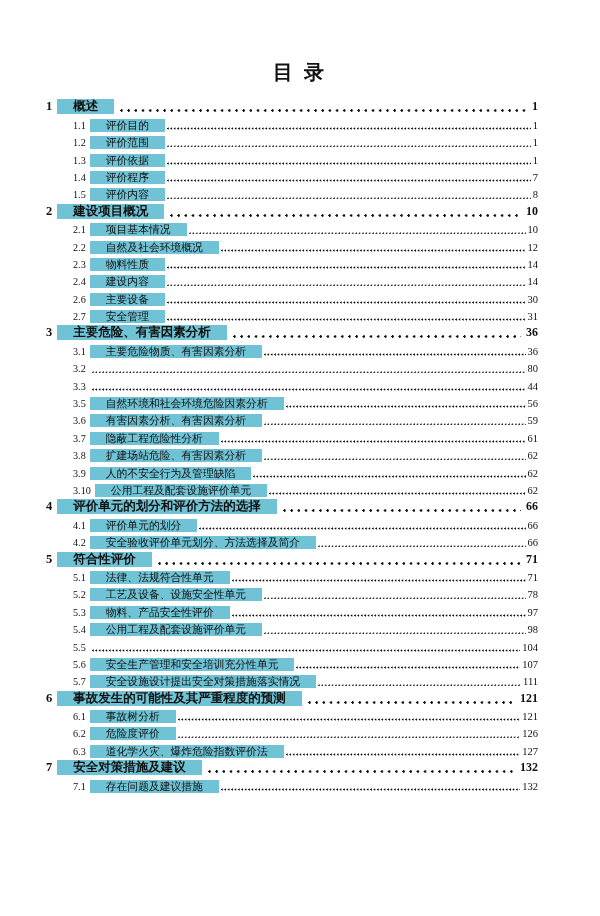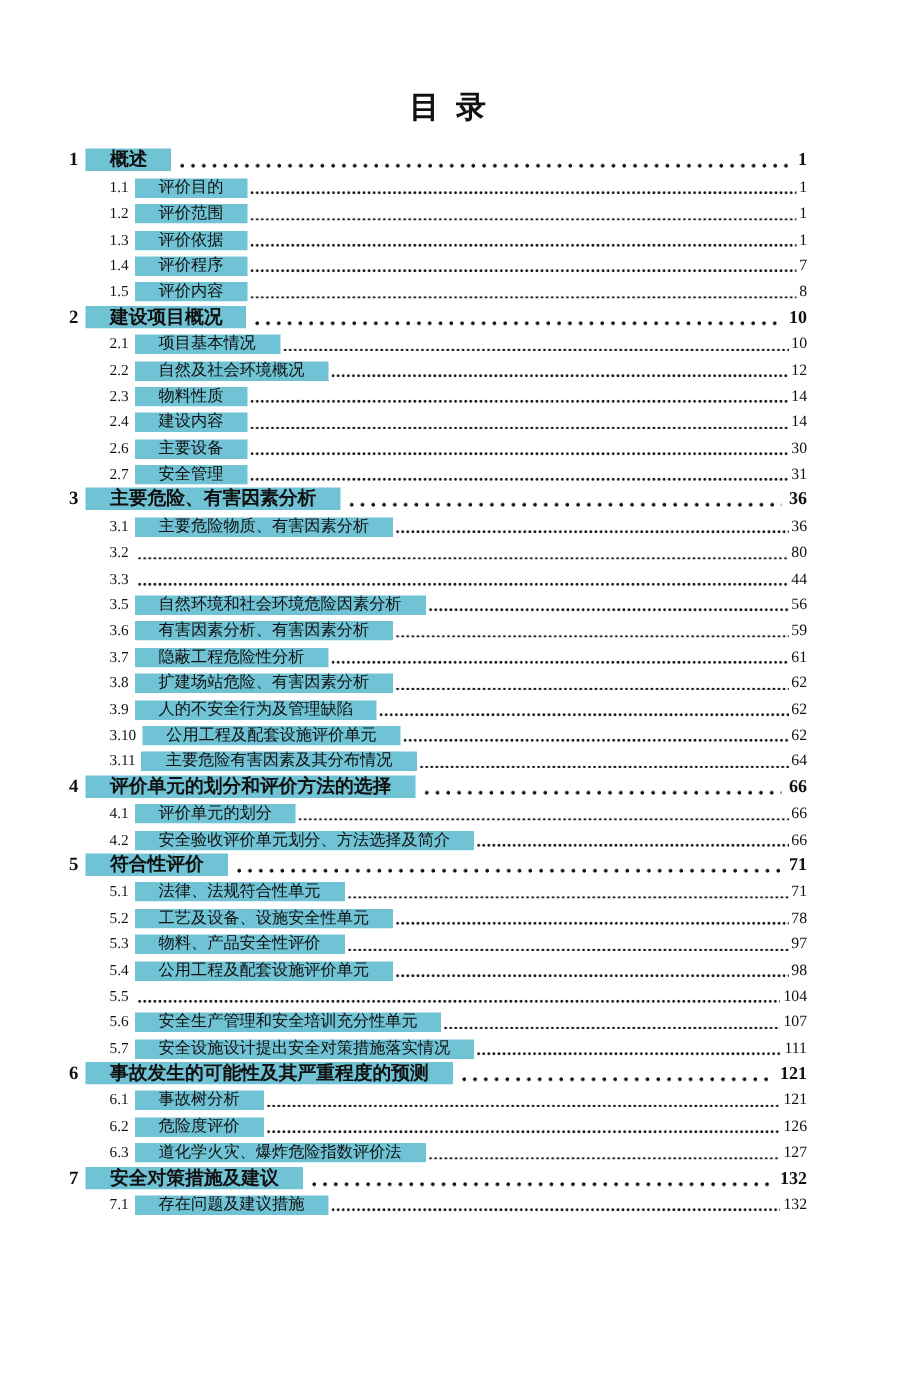--- a/index.html
+++ b/index.html
@@ -205,26 +205,20 @@
         <span class="ttl">人的不安全行为及管理缺陷</span>
         <span class="leader"></span>
         <span class="pg">62</span>
       </div>
       <div class="row sub">
         <span class="num">3.10</span>
         <span class="ttl">公用工程及配套设施评价单元</span>
         <span class="leader"></span>
         <span class="pg">62</span>
       </div>
-      <div class="row sub">
-        <span class="num">3.11</span>
-        <span class="ttl">主要危险有害因素及其分布情况</span>
-        <span class="leader"></span>
-        <span class="pg">64</span>
-      </div>
       <div class="row head">
         <span class="num">4</span>
         <span class="ttl">评价单元的划分和评价方法的选择</span>
         <span class="leader"></span>
         <span class="pg">66</span>
       </div>
       <div class="row sub">
         <span class="num">4.1</span>
         <span class="ttl">评价单元的划分</span>
         <span class="leader"></span>

